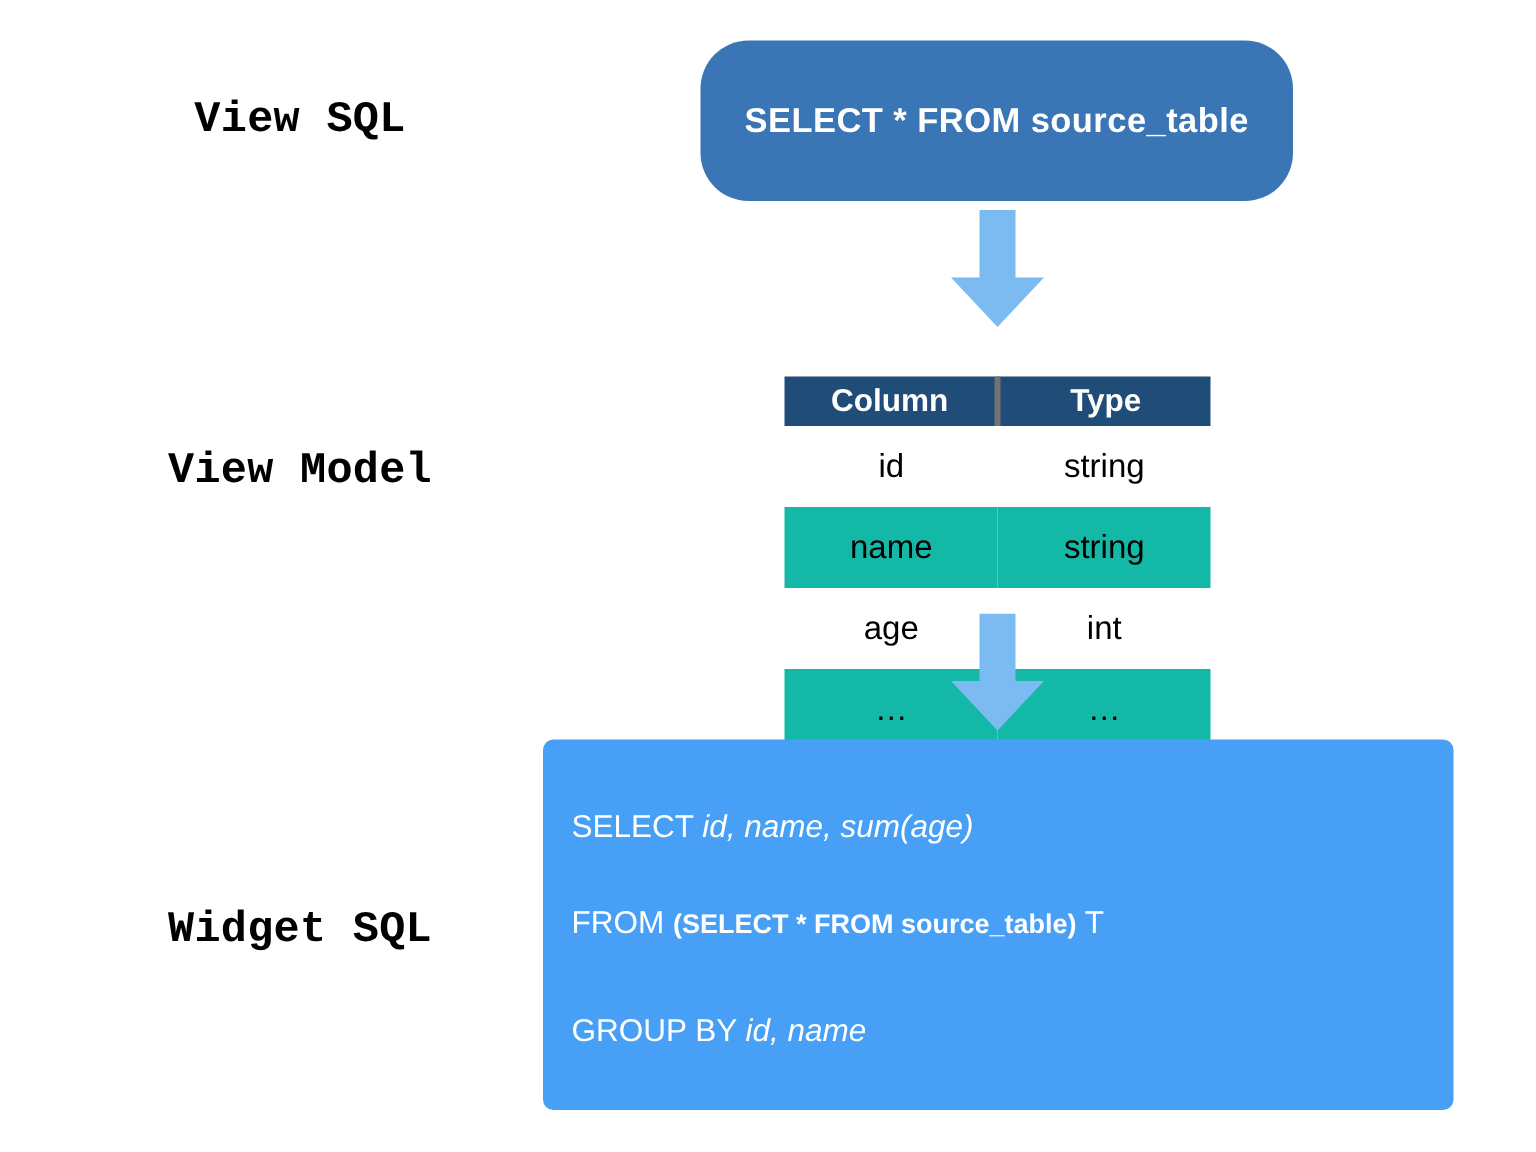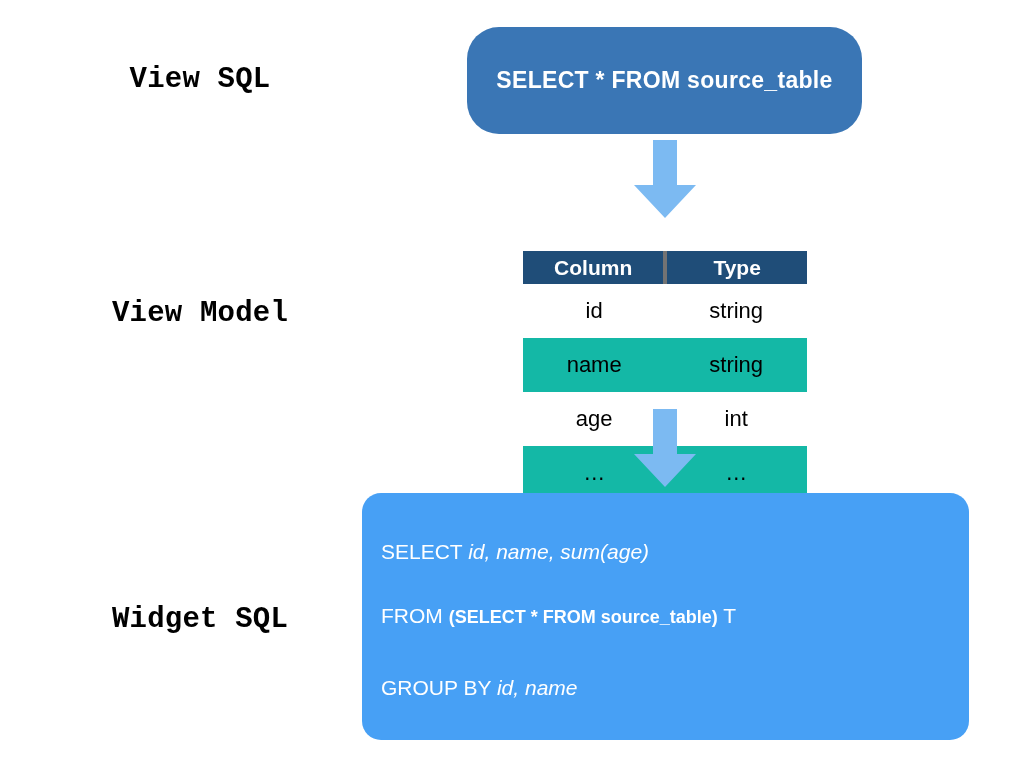--- a/index.html
+++ b/index.html
@@ -94,21 +94,21 @@
   .model-table tr.alt td { background: #14b8a6; }
 
   
   .widget-sql-box {
     position: absolute;
     left: 362px;
     top: 493px;
     width: 607px;
     height: 247px;
     background: #47a0f5;
-    border-radius: 19px;
+    border-radius: 7px;
     color: #ffffff;
   }
   .widget-sql-box .sql-line {
     position: absolute;
     left: 19px;
     right: 16px;
     font-size: 21px;
     white-space: nowrap;
   }
   .sql-line-1 { top: 47px; }

